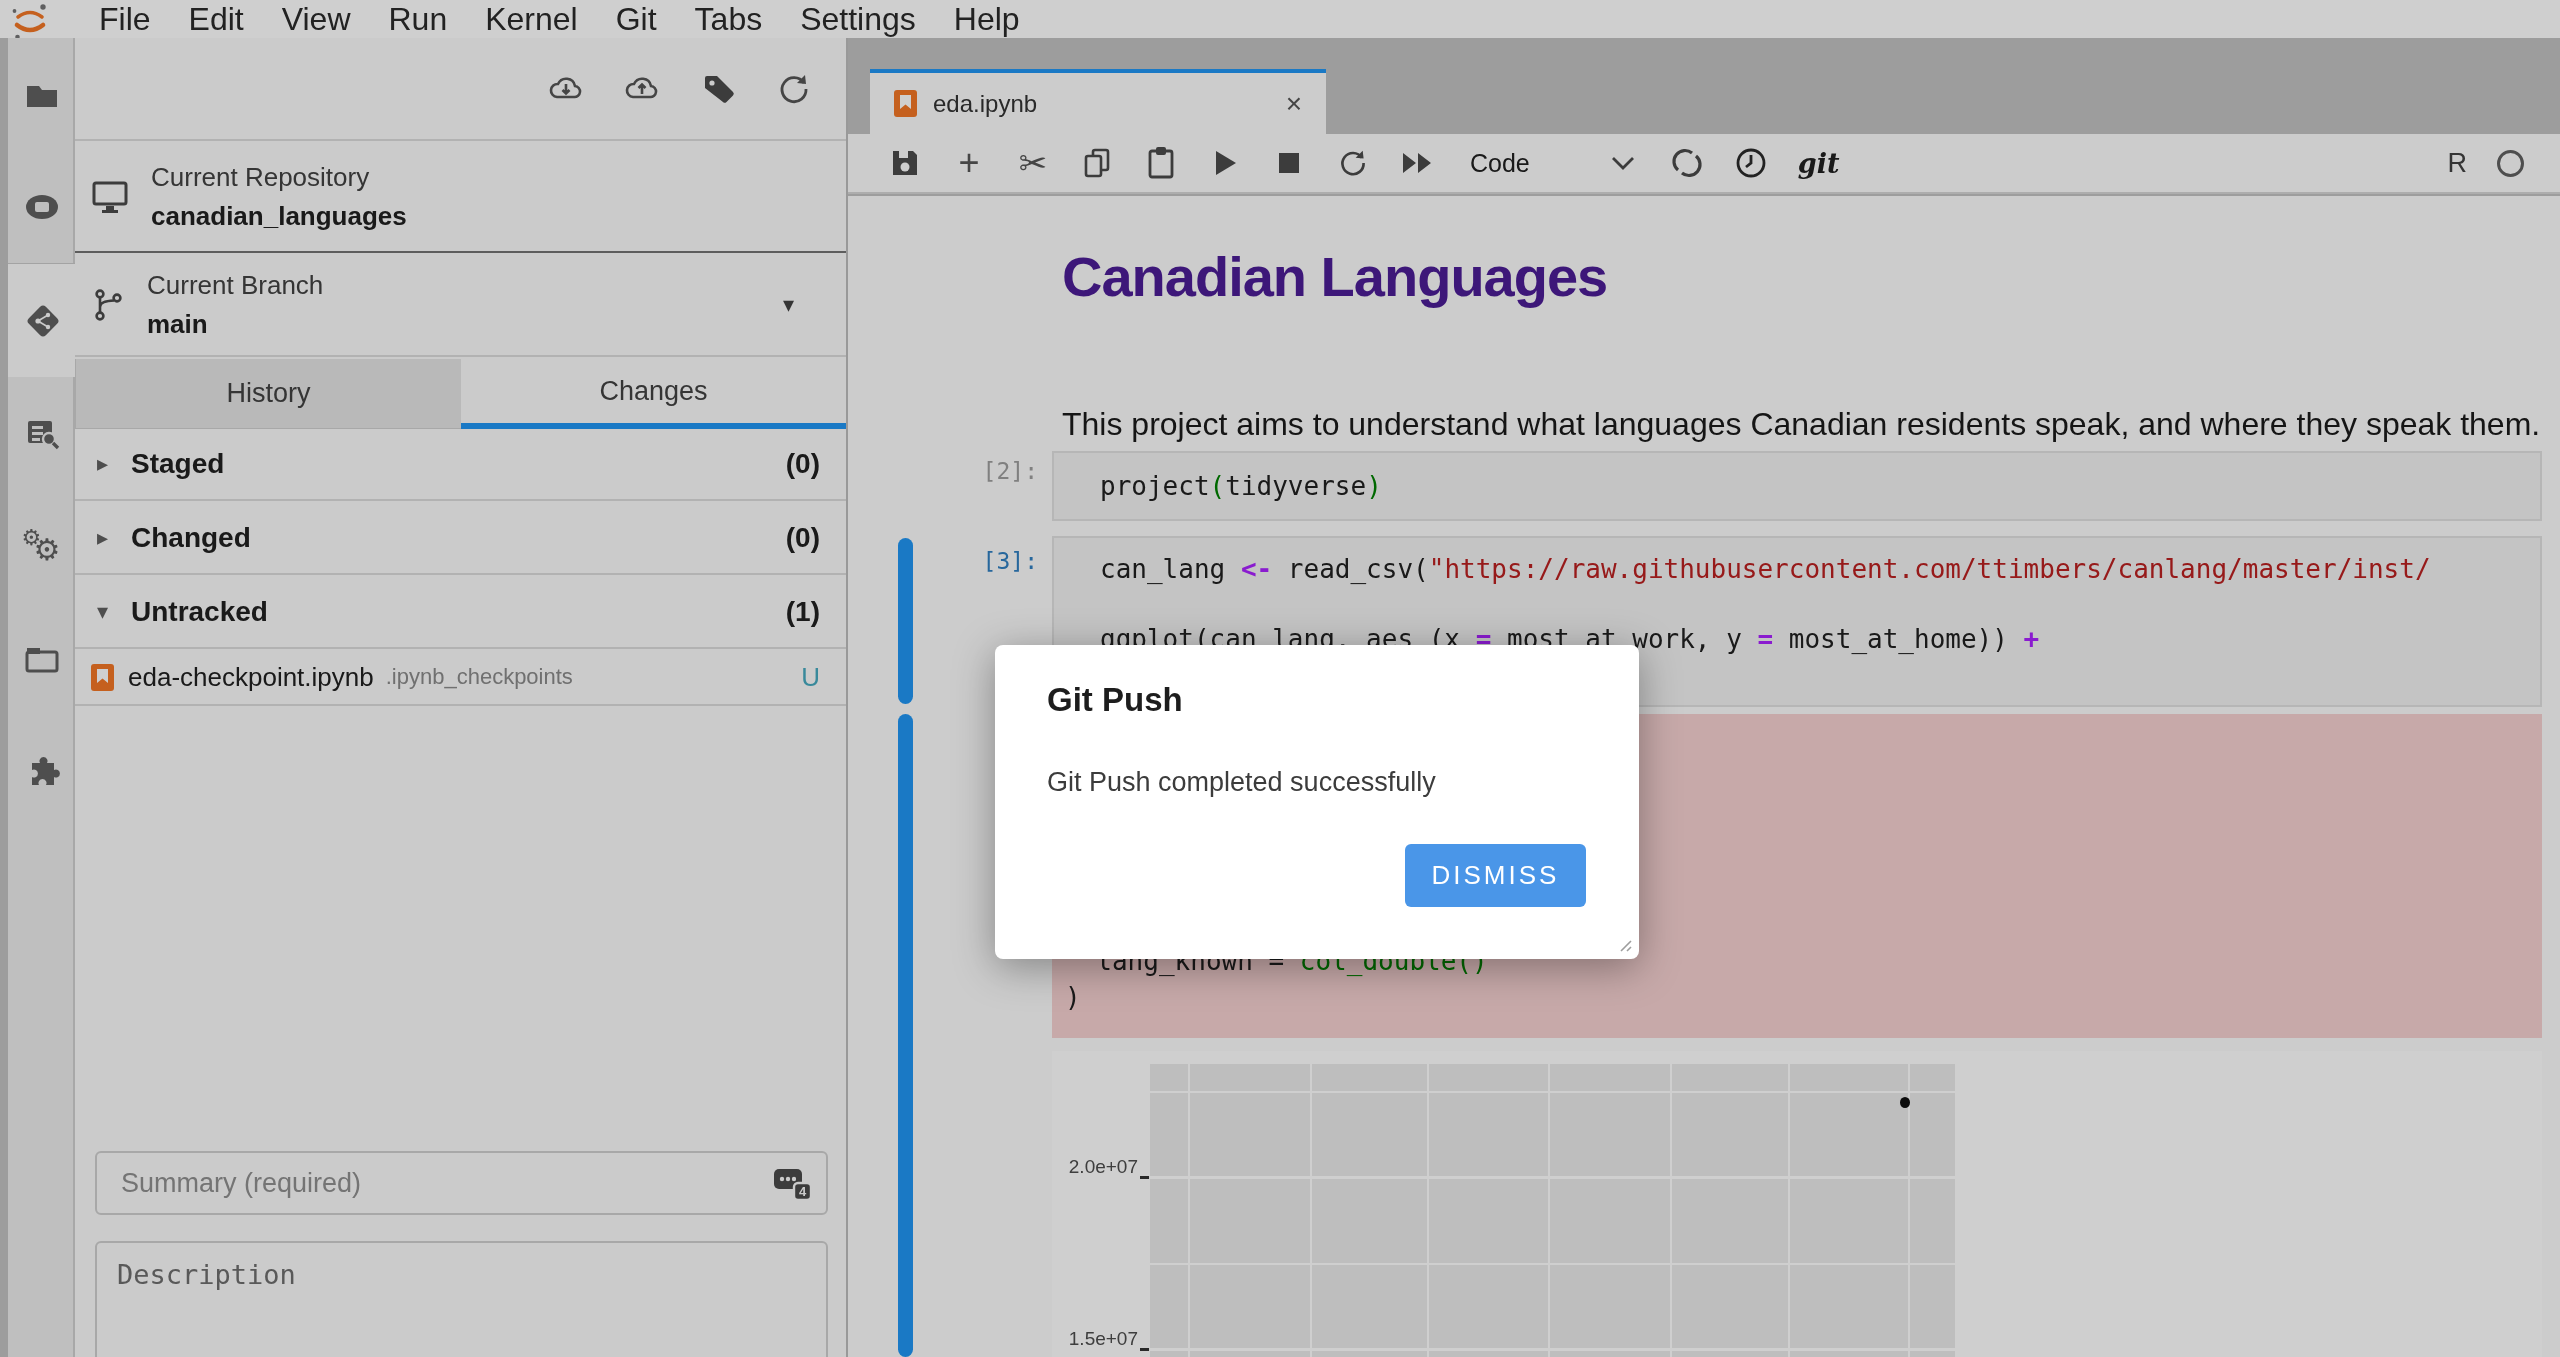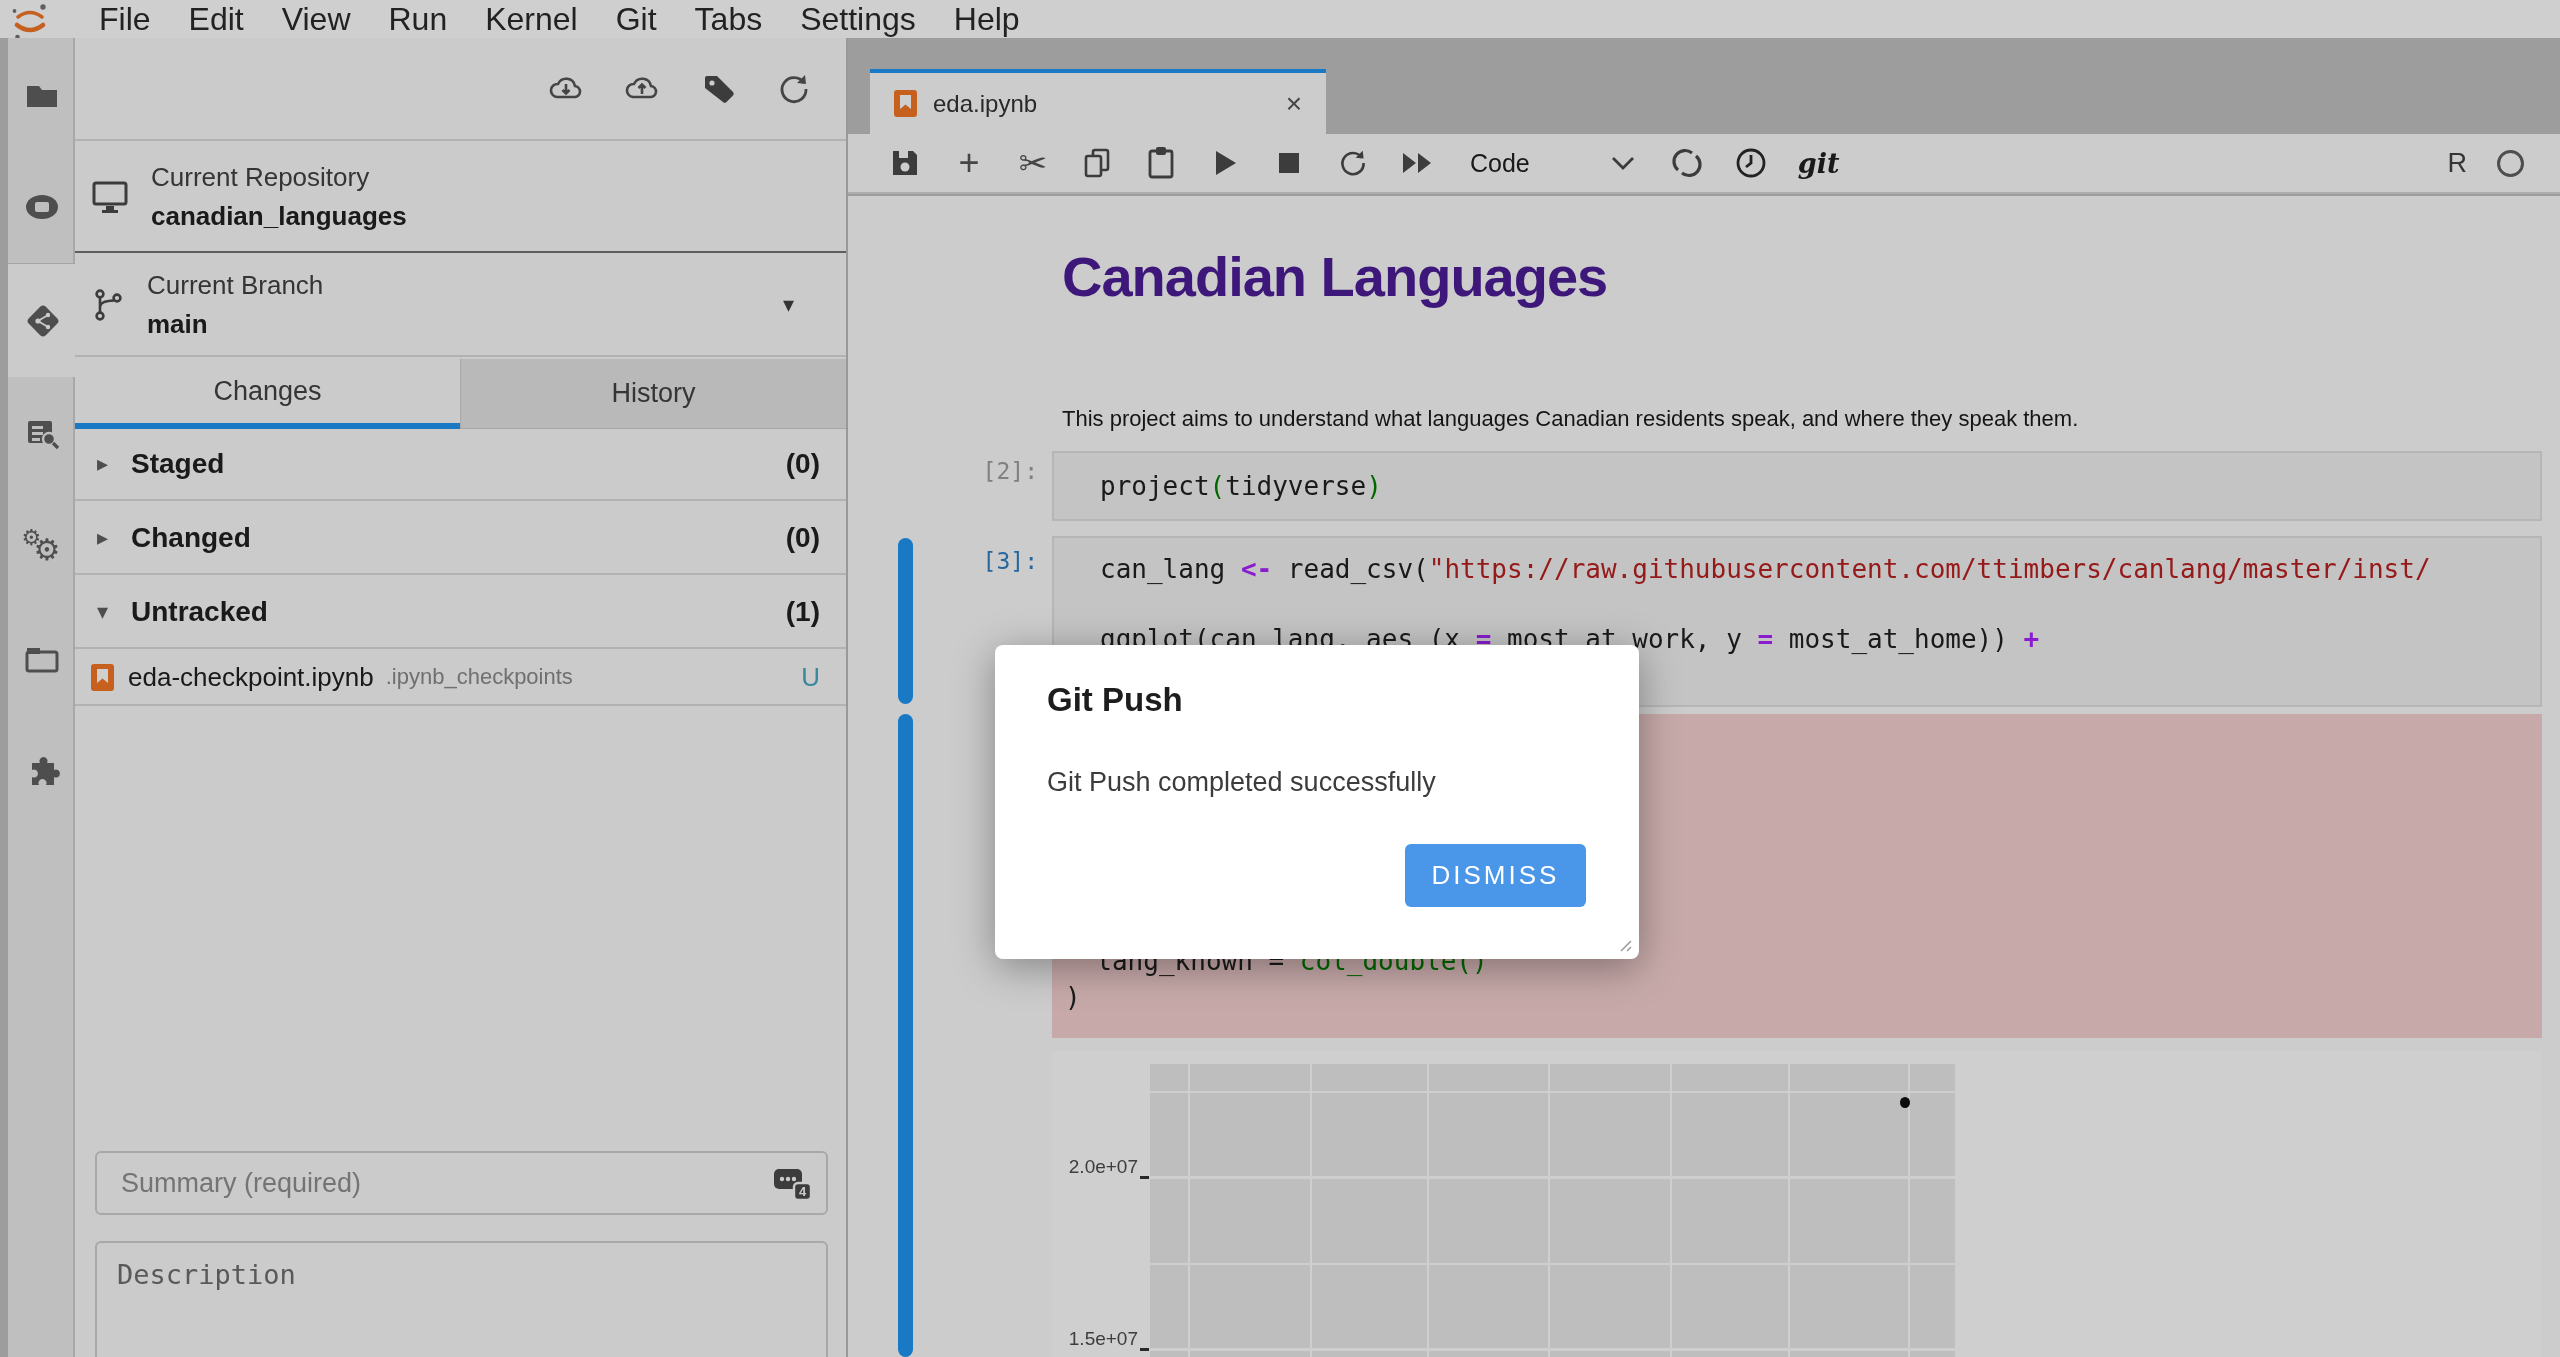--- a/index.html
+++ b/index.html
@@ -80,21 +80,21 @@
   .tb-code { margin:0 10px 0 6px; }
   .tb-chevron { margin-left:66px; }
   .tb-git { font-family:"DejaVu Serif", serif; font-style:italic; font-weight:bold; font-size:27px; color:#212121; }
   .tb-right { margin-left:auto; display:flex; align-items:center; gap:30px; padding-right:36px; }
   .kernel-name { font-size:27px; color:#424242; }
   .kernel-circle { width:27px; height:27px; border:3px solid #616161; border-radius:50%; }
   .glyph { color:#555; font-size:30px; line-height:1; }
 
   .nb-content { position:absolute; top:158px; left:0; width:1712px; height:1161px; background:#fcfcfc; overflow:hidden; }
   .md-title { position:absolute; left:214px; top:48px; font-size:56px; font-weight:700; color:#4c1d95; letter-spacing:-1px; }
-  .md-intro { position:absolute; left:214px; top:210px; font-size:22px; color:#1a1a1a; }
+  .md-intro { position:absolute; left:214px; top:210px; font-size:32px; color:#1a1a1a; }
   .prompt { position:absolute; left:12px; width:178px; text-align:right;
             font-family:"DejaVu Sans Mono", monospace; font-size:23px; }
   .prompt.gray { color:#9e9e9e; }
   .prompt.blue { color:#307fc1; }
   .cell-box { position:absolute; left:204px; width:1490px; background:#f2f2f2; border:2px solid #e0e0e0; overflow:hidden; }
   .code-line { white-space:pre; font-family:"DejaVu Sans Mono", monospace; font-size:26px; color:#212121;
                height:35px; line-height:35px; margin-left:46px; }
   .tok-kw { color:#aa22ff; font-weight:bold; }
   .tok-str { color:#ba2121; }
   .tok-green { color:#008000; }
@@ -252,22 +252,22 @@
         <path d="M9 10.5 V25.5 M9 20 q0 -6 14 -6.5" fill="none" stroke="#4a4a4a" stroke-width="2.6"></path>
         </svg>
       <div class="txt">
         <div class="gp-label">Current Branch</div>
         <div class="gp-value">main</div>
       </div>
       <span class="gp-caret">▾</span>
     </div>
 
     <div class="gp-tabs">
+      <div class="gp-tab inactive">History</div>
       <div class="gp-tab active">Changes</div>
-      <div class="gp-tab inactive">History</div>
     </div>
 
     <div class="gp-section" style="top:391px;">
       <span class="gp-sec-caret">▸</span>
       <span class="gp-sec-label">Staged</span>
       <span class="gp-sec-count">(0)</span>
     </div>
     <div class="gp-section" style="top:465px;">
       <span class="gp-sec-caret">▸</span>
       <span class="gp-sec-label">Changed</span>

